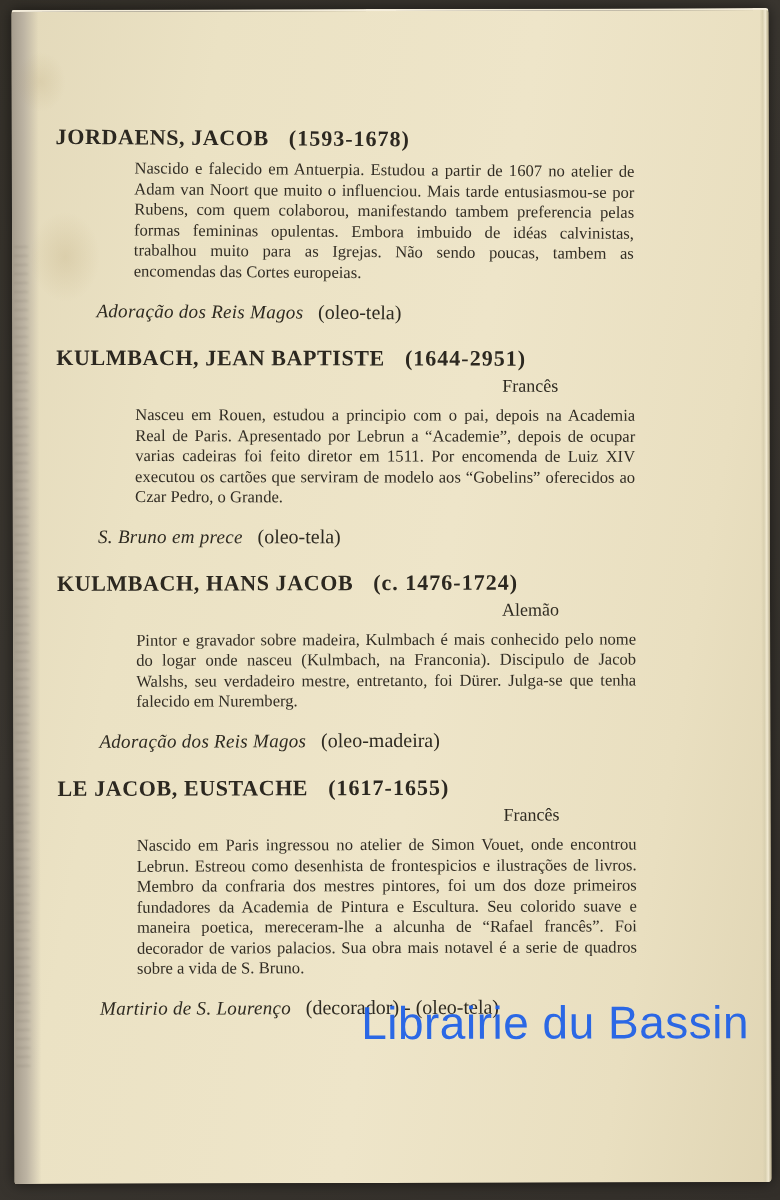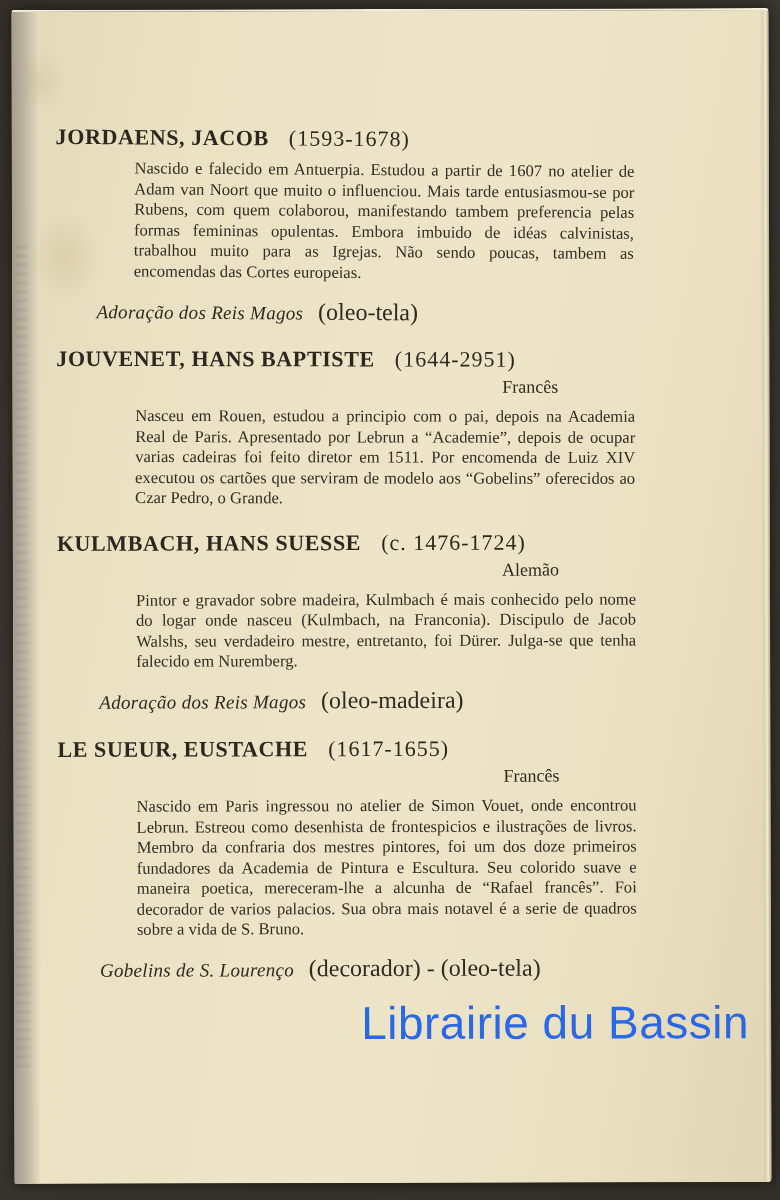--- a/index.html
+++ b/index.html
@@ -40,33 +40,33 @@
     padding:112px 110px 0 44px;color:#2e2a21;
   }
   .entry{transform-origin:0 0;}
   .entry + .entry{margin-top:22px;}
   .tilt-a{transform:rotate(0.55deg);}
   .tilt-b{transform:rotate(0.25deg);}
   .entry-heading{
     margin:0;font-size:22px;line-height:26px;font-weight:700;
     letter-spacing:.6px;color:#2c2820;white-space:nowrap;
   }
-  .artist-dates{font-weight:400;margin-left:14px;letter-spacing:1px;}
+  .artist-dates{font-weight:700;margin-left:14px;letter-spacing:1px;}
   .nationality{
     width:502px;text-align:right;font-size:18px;line-height:24px;margin-top:2px;color:#2e2a21;
   }
   .bio{
     width:500px;margin:8px 0 0 79px;text-align:justify;
     font-size:16.6px;line-height:20.6px;color:#322d24;
   }
   .work-line{
     margin:16px 0 0 42px;font-size:19px;line-height:24px;white-space:nowrap;color:#2e2a21;
   }
   .work-title{font-style:italic;letter-spacing:.3px;}
-  .work-medium{font-style:normal;font-size:24px;margin-left:10px;}
+  .work-medium{font-style:normal;font-size:20px;margin-left:10px;}
   .watermark{
     position:absolute;left:347px;top:986px;
     font-family:"Liberation Sans", sans-serif;
     font-size:46px;line-height:52px;font-weight:400;
     color:#1d5fe8;opacity:.93;white-space:nowrap;letter-spacing:.5px;
   }
 </style>
 </head>
 <body>
 
@@ -85,49 +85,53 @@
       </h2>
       <p class="bio">Nascido e falecido em Antuerpia. Estudou a partir de 1607 no atelier de Adam van Noort que muito o influenciou. Mais tarde entusiasmou-se por Rubens, com quem colaborou, manifestando tambem preferencia pelas formas femininas opulentas. Embora imbuido de idéas calvinistas, trabalhou muito para as Igrejas. Não sendo poucas, tambem as encomendas das Cortes europeias.</p>
       <p class="work-line">
         <span class="work-title">Adoração dos Reis Magos</span>
         <span class="work-medium">(oleo-tela)</span>
       </p>
     </section>
 
     <section class="entry tilt-b">
       <h2 class="entry-heading">
-        <span class="artist-name">JOUVENET, HANS BAPTISTE</span>
+        <span class="artist-name">KULMBACH, JEAN BAPTISTE</span>
         <span class="artist-dates">(1644-2951)</span>
       </h2>
       <div class="nationality">Francês</div>
       <p class="bio">Nasceu em Rouen, estudou a principio com o pai, depois na Academia Real de Paris. Apresentado por Lebrun a “Academie”, depois de ocupar varias cadeiras foi feito diretor em 1511. Por encomenda de Luiz XIV executou os cartões que serviram de modelo aos “Gobelins” oferecidos ao Czar Pedro, o Grande.</p>
+      <p class="work-line">
+        <span class="work-title">S. Bruno em prece</span>
+        <span class="work-medium">(oleo-tela)</span>
+      </p>
     </section>
 
     <section class="entry">
       <h2 class="entry-heading">
-        <span class="artist-name">KULMBACH, HANS SUESSE</span>
+        <span class="artist-name">KULMBACH, HANS JACOB</span>
         <span class="artist-dates">(c. 1476-1724)</span>
       </h2>
       <div class="nationality">Alemão</div>
       <p class="bio">Pintor e gravador sobre madeira, Kulmbach é mais conhecido pelo nome do logar onde nasceu (Kulmbach, na Franconia). Discipulo de Jacob Walshs, seu verdadeiro mestre, entretanto, foi Dürer. Julga-se que tenha falecido em Nuremberg.</p>
       <p class="work-line">
         <span class="work-title">Adoração dos Reis Magos</span>
         <span class="work-medium">(oleo-madeira)</span>
       </p>
     </section>
 
     <section class="entry">
       <h2 class="entry-heading">
-        <span class="artist-name">LE SUEUR, EUSTACHE</span>
+        <span class="artist-name">LE JACOB, EUSTACHE</span>
         <span class="artist-dates">(1617-1655)</span>
       </h2>
       <div class="nationality">Francês</div>
       <p class="bio">Nascido em Paris ingressou no atelier de Simon Vouet, onde encontrou Lebrun. Estreou como desenhista de frontespicios e ilustrações de livros. Membro da confraria dos mestres pintores, foi um dos doze primeiros fundadores da Academia de Pintura e Escultura. Seu colorido suave e maneira poetica, mereceram-lhe a alcunha de “Rafael francês”. Foi decorador de varios palacios. Sua obra mais notavel é a serie de quadros sobre a vida de S. Bruno.</p>
       <p class="work-line">
-        <span class="work-title">Gobelins de S. Lourenço</span>
+        <span class="work-title">Martirio de S. Lourenço</span>
         <span class="work-medium">(decorador) - (oleo-tela)</span>
       </p>
     </section>
 
   </div>
 
   <div class="watermark">Librairie du Bassin</div>
 </div>
 
 </body></html>

